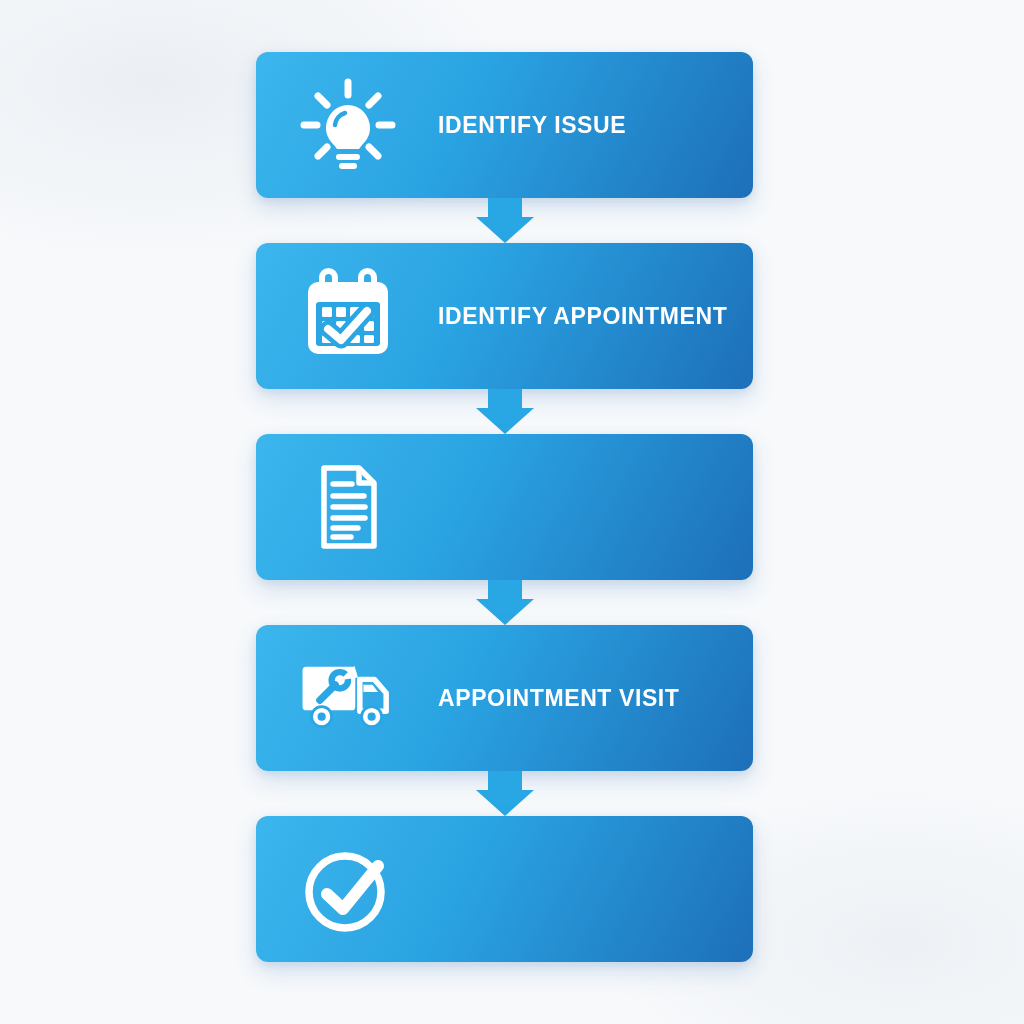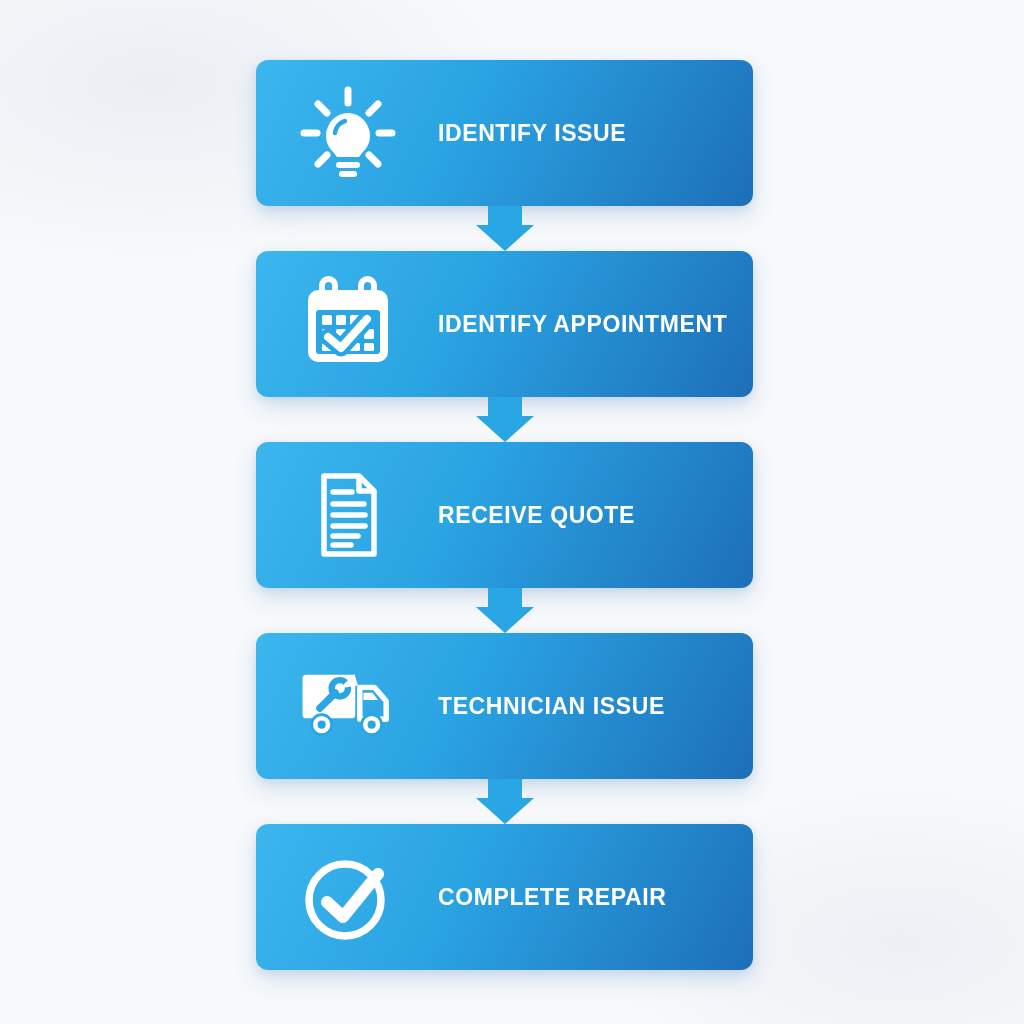--- a/index.html
+++ b/index.html
@@ -18,21 +18,21 @@
     position: absolute;
     inset: 0;
     background:
       radial-gradient(600px 300px at 15% 8%, rgba(225,231,238,.55), rgba(225,231,238,0) 60%),
       radial-gradient(500px 260px at 88% 92%, rgba(226,232,238,.5), rgba(226,232,238,0) 60%),
       #f7f9fb;
   }
   .flow {
     position: absolute;
     left: 256px;
-    top: 60px;
+    top: 52px;
     width: 497px;
     display: flex;
     flex-direction: column;
   }
   .step {
     height: 146px;
     border-radius: 12px;
     background: linear-gradient(118deg, #3cb6ed 0%, #2aa3e2 42%, #1d6fb9 100%);
     box-shadow: 0 10px 22px rgba(70, 130, 190, 0.20), 0 3px 8px rgba(60, 110, 170, 0.12);
     display: flex;
@@ -145,21 +145,20 @@
           <g stroke="#ffffff" stroke-width="5.5" stroke-linecap="round">
             <line x1="35" y1="27" x2="54" y2="27"></line>
             <line x1="35" y1="39" x2="66" y2="39"></line>
             <line x1="35" y1="50" x2="67" y2="50"></line>
             <line x1="35" y1="61" x2="67" y2="61"></line>
             <line x1="35" y1="71" x2="60" y2="71"></line>
             <line x1="35" y1="80" x2="53" y2="80"></line>
           </g>
         </svg>
       </span>
-      <span class="label">RECEIVE QUOTE</span>
     </div>
 
     <div class="arrow-gap">
       <svg width="58" height="45" viewBox="0 0 58 45">
         <polygon fill="#29a7e4" points="12,0 46,0 46,19 58,19 29,45 0,19 12,19"></polygon>
       </svg>
     </div>
 
     <div class="step">
       <span class="icon">
@@ -169,33 +168,32 @@
           <path d="M72,28 H82 L88,36 H72 Z" fill="#ffffff"></path>
           <line x1="24" y1="45" x2="41" y2="28" stroke="#2aa6e4" stroke-width="8" stroke-linecap="round"></line>
           <circle cx="46" cy="23" r="9" fill="none" stroke="#2aa6e4" stroke-width="7"></circle>
           <path d="M46,23 L62,7 L66,20 Z" fill="#ffffff"></path>
           <circle cx="26" cy="63" r="11" fill="#ffffff" stroke="#2aa6e4" stroke-width="3"></circle>
           <circle cx="26" cy="63" r="4.5" fill="#2aa6e4"></circle>
           <circle cx="81" cy="63" r="11" fill="#ffffff" stroke="#2aa6e4" stroke-width="3"></circle>
           <circle cx="81" cy="63" r="4.5" fill="#2aa6e4"></circle>
         </svg>
       </span>
-      <span class="label">TECHNICIAN ISSUE</span>
+      <span class="label">APPOINTMENT VISIT</span>
     </div>
 
     <div class="arrow-gap">
       <svg width="58" height="45" viewBox="0 0 58 45">
         <polygon fill="#29a7e4" points="12,0 46,0 46,19 58,19 29,45 0,19 12,19"></polygon>
       </svg>
     </div>
 
     <div class="step">
       <span class="icon">
         <svg viewBox="0 0 100 100">
           <circle cx="47" cy="53" r="36" fill="none" stroke="#ffffff" stroke-width="7.5"></circle>
           <path d="M29,55 L45,70 L80,27" fill="none" stroke="#ffffff" stroke-width="12" stroke-linecap="round" stroke-linejoin="round"></path>
         </svg>
       </span>
-      <span class="label">COMPLETE REPAIR</span>
     </div>
 
   </div>
 </div>
 
 </body></html>

